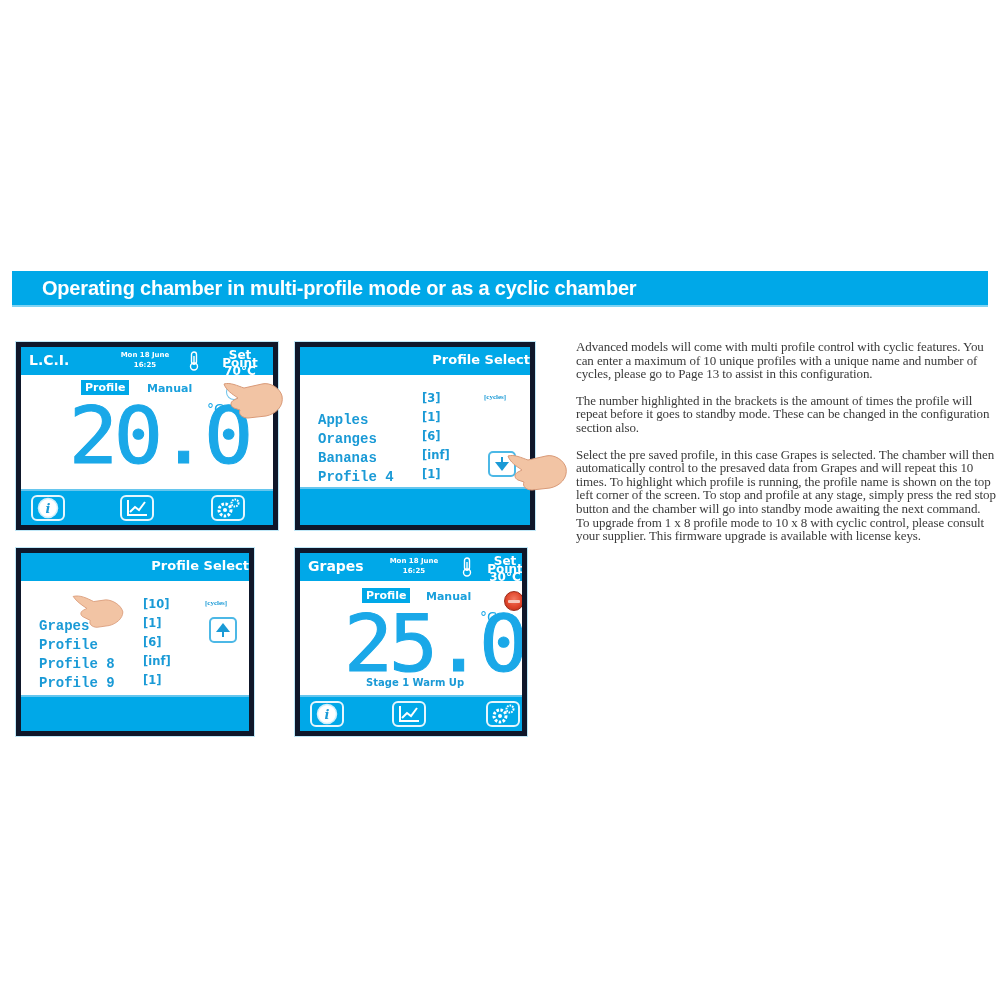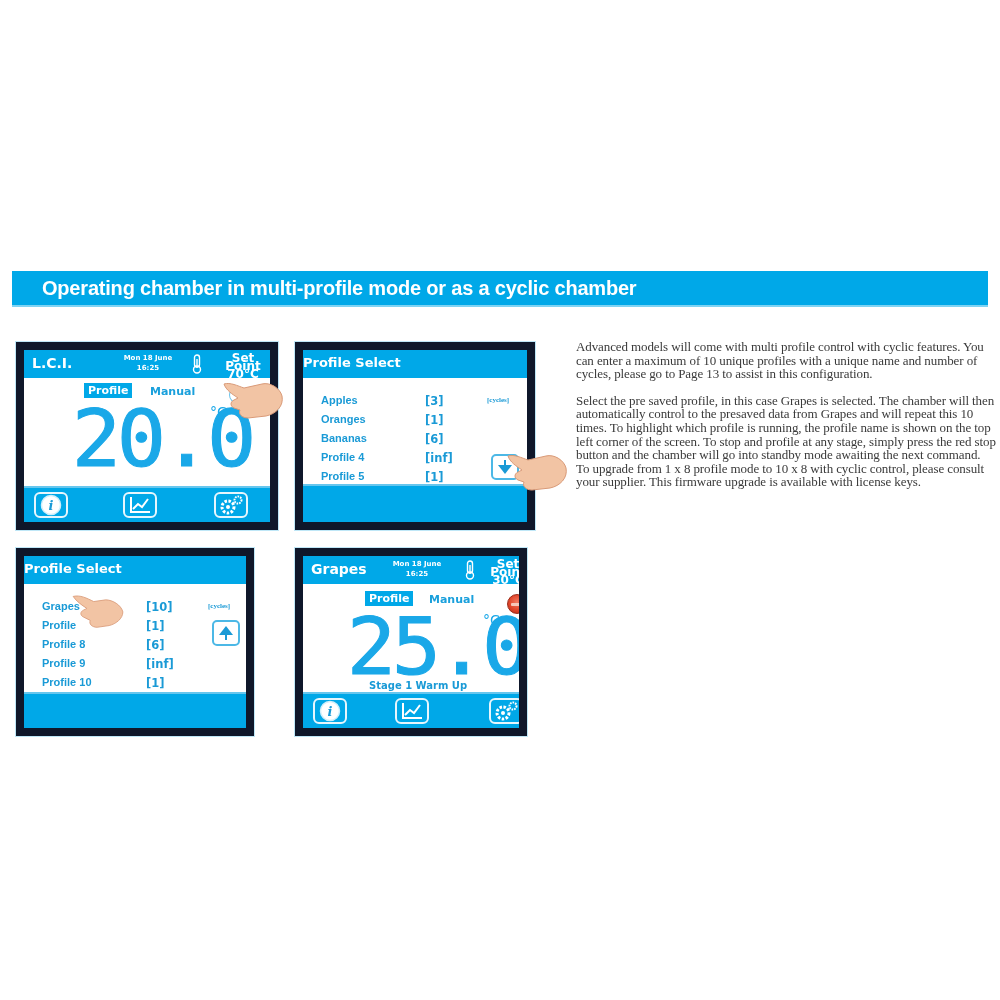--- a/index.html
+++ b/index.html
@@ -11,21 +11,21 @@
     background: #00a8e8; border-bottom: 2px solid #7fd3f3;
   }
   .banner-title {
     position: absolute; left: 30px; top: 6px; color: #ffffff;
     font-family: "Liberation Sans", sans-serif; font-weight: bold; font-size: 20px;
     letter-spacing: -0.2px;
   }
 
   .screen {
     position: absolute; width: 262px; height: 188px; background: #ffffff;
-    border: 8px solid #0f172a; box-shadow: 0 0 0 1px #bfe7f7;
+    border: 5px solid #0f172a; box-shadow: 0 0 0 1px #bfe7f7;
     overflow: hidden;
   }
   .scr-header {
     position: absolute; left: 0; top: 0; right: 0; height: 28px; background: #00a8e8;
   }
   .scr-footer {
     position: absolute; left: 0; right: 0; bottom: 0; height: 36px; background: #00a8e8;
     border-top: 2px solid #66c6ee;
   }
   .hdr-title {
@@ -60,28 +60,28 @@
   }
   .unit {
     position: absolute; color: #1aa8e8; font-family: "DejaVu Sans", sans-serif; font-size: 14px;
   }
   .footer-btn {
     position: absolute; top: 4px; width: 34px; height: 26px; border: 2px solid #e6f6fd;
     border-radius: 6px; display: flex; align-items: center; justify-content: center;
   }
 
   .ps-title {
-    position: absolute; left: 0; right: 0; top: 5px; text-align: left; color: #fff;
+    position: absolute; left: 0; right: 0; top: 5px; text-align: right; color: #fff;
     font-family: "DejaVu Sans", sans-serif; font-weight: bold; font-size: 13px;
   }
   .ps-list { position: absolute; left: 18px; top: 44px; }
   .ps-row { position: relative; height: 19px; }
   .ps-name {
     position: absolute; left: 0; color: #1a9ad6; font-weight: bold;
-    font-family: Liberation Sans, sans-serif; font-size: 11px; white-space: nowrap;
+    font-family: Liberation Mono, monospace; font-size: 14px; white-space: nowrap; margin-top: 21px;
   }
   .ps-count {
     position: absolute; left: 104px; color: #1a9ad6; font-weight: bold;
     font-family: "DejaVu Sans", sans-serif; font-size: 11.5px;
   }
   .ps-cycles {
     position: absolute; color: #1a9ad6; font-family: Liberation Serif, serif; font-size: 7px;
     font-weight: bold;
   }
   .arrow-btn {
@@ -286,14 +286,15 @@
         <circle cx="10" cy="13" r="6" fill="none" stroke="#fff" stroke-width="3" stroke-dasharray="2.5 1.5"></circle>
         <circle cx="10" cy="13" r="2" fill="#fff"></circle>
         <circle cx="20" cy="6" r="3.5" fill="none" stroke="#fff" stroke-width="2" stroke-dasharray="1.6 1"></circle>
       </svg>
     </div>
   </div>
 </div>
 
 <div class="desc" style="top:340px;">
   <p>Advanced models will come with multi profile control with cyclic features. You can enter a maximum of 10 unique profiles with a unique name and number of cycles, please go to Page 13 to assist in this configuration.</p>
+  <p>The number highlighted in the brackets is the amount of times the profile will repeat before it goes to standby mode. These can be changed in the configuration section also.</p>
   <p>Select the pre saved profile, in this case Grapes is selected. The chamber will then automatically control to the presaved data from Grapes and will repeat this 10 times. To highlight which profile is running, the profile name is shown on the top left corner of the screen. To stop and profile at any stage, simply press the red stop button and the chamber will go into standby mode awaiting the next command. To upgrade from 1 x 8 profile mode to 10 x 8 with cyclic control, please consult your supplier. This firmware upgrade is available with license keys.</p>
 </div>
 
 </body></html>

